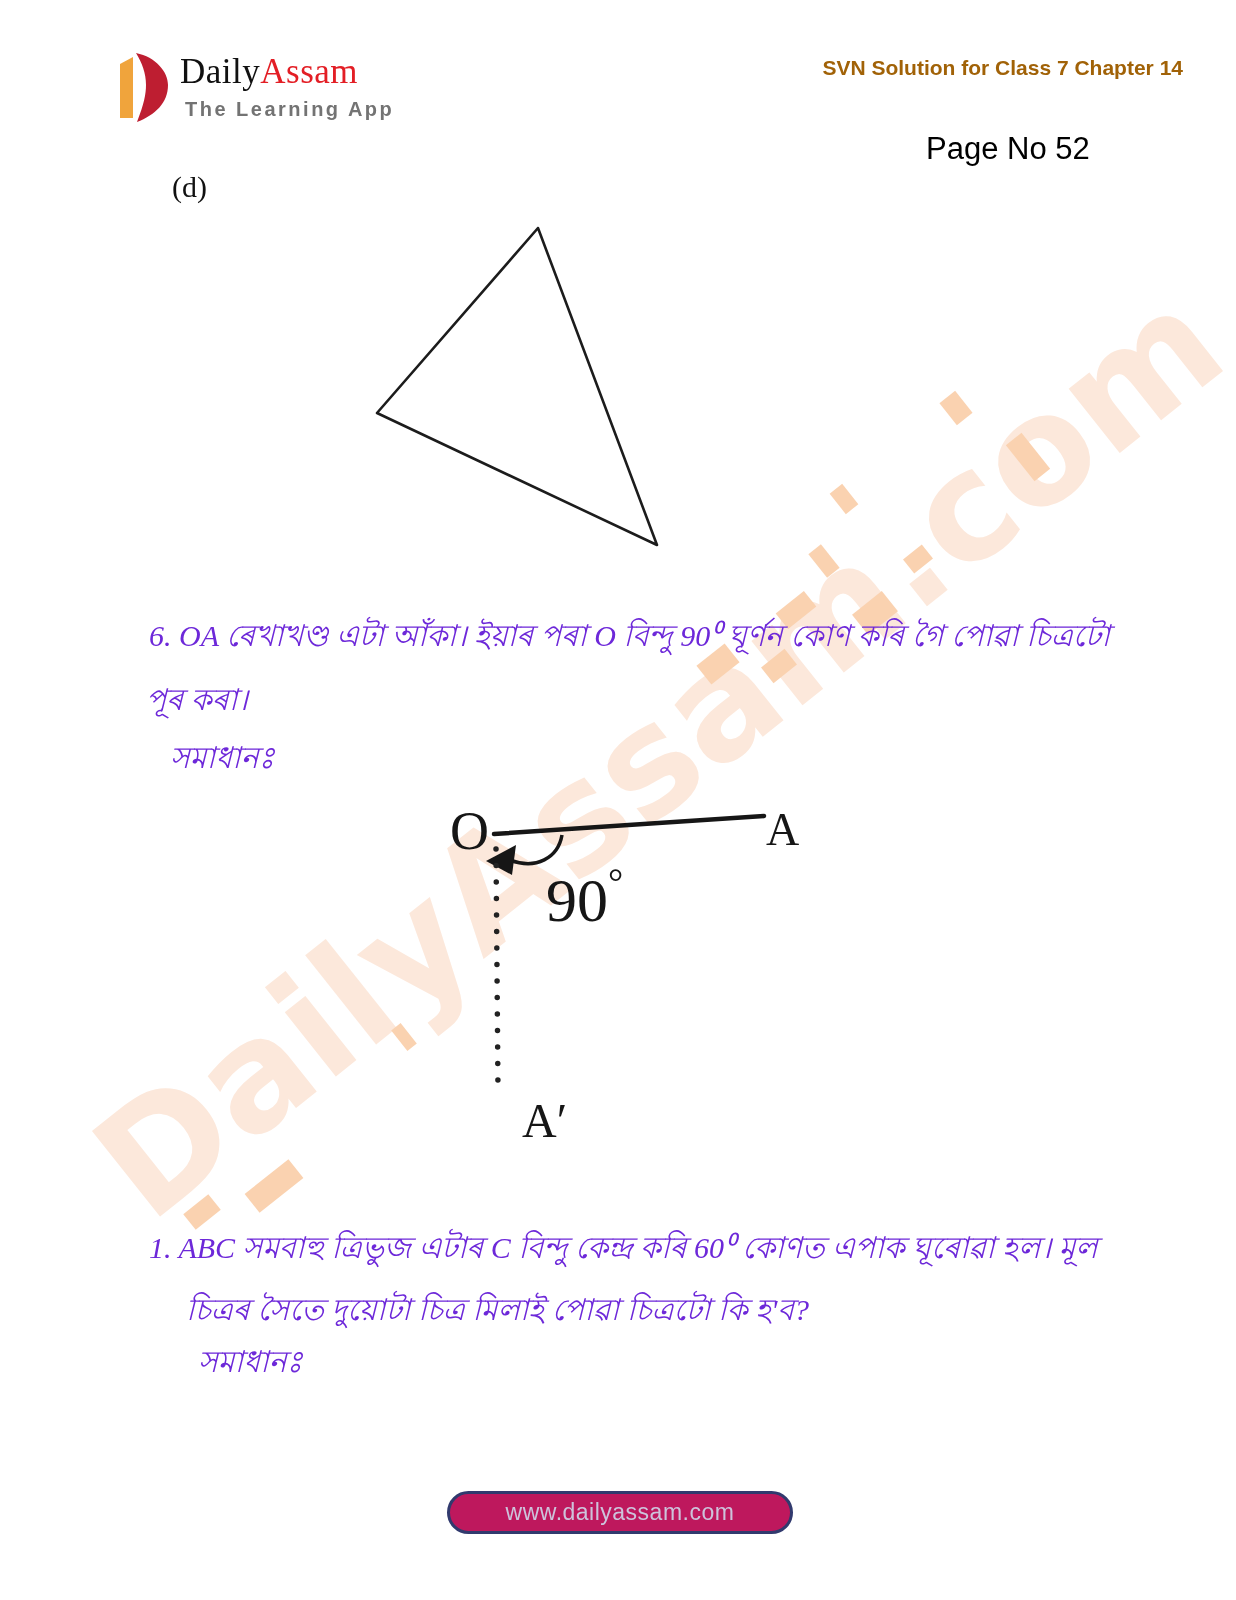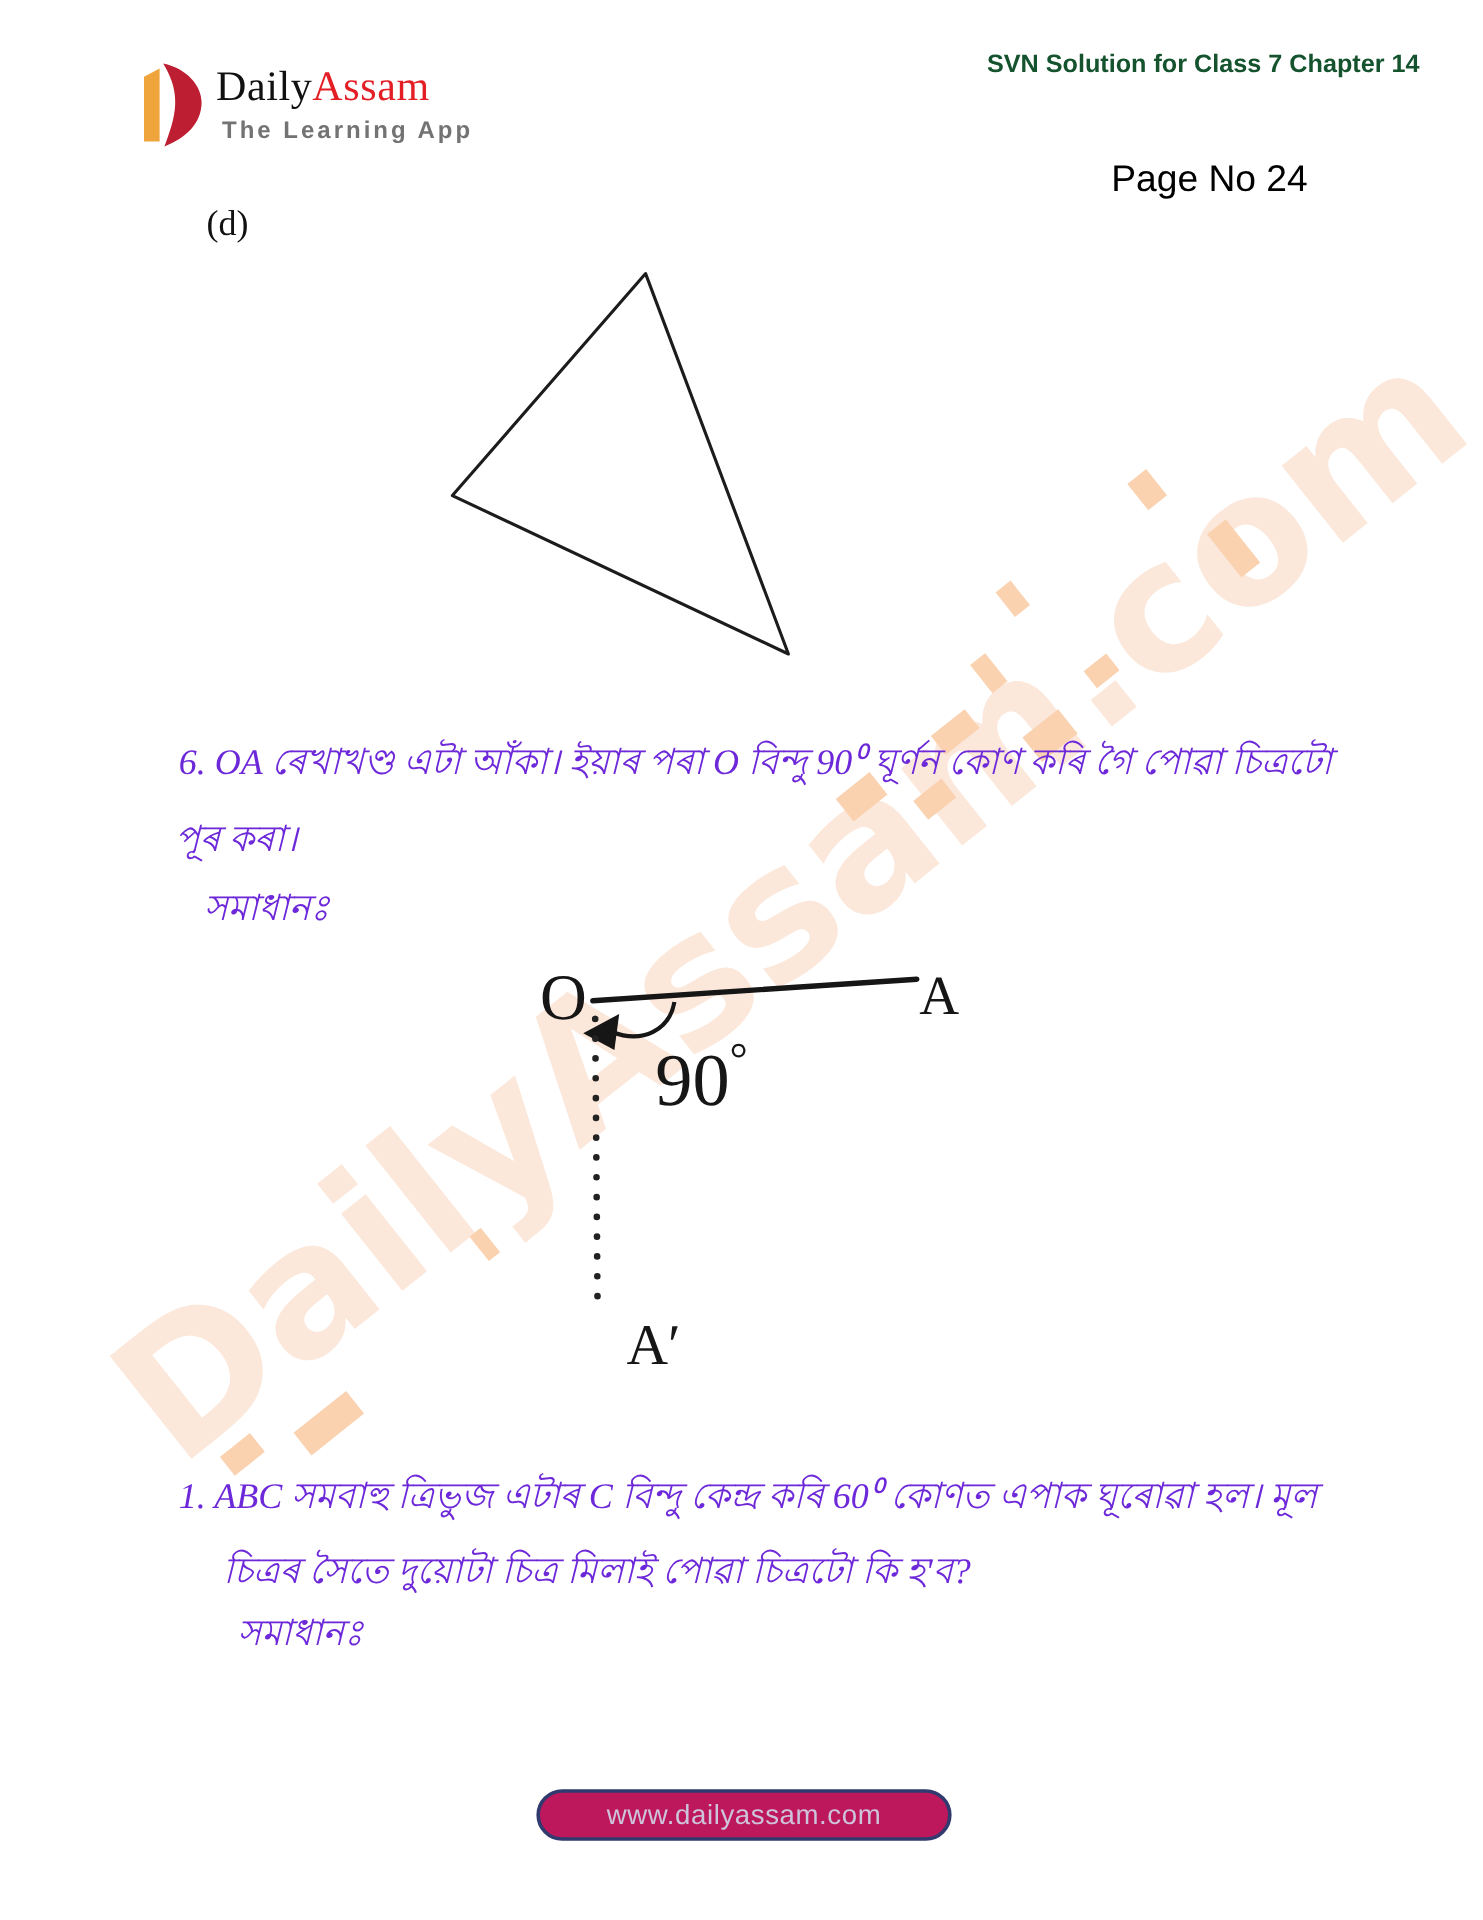--- a/index.html
+++ b/index.html
@@ -31,22 +31,22 @@
   .content{position:relative;z-index:1;}
   
   .logo{position:absolute;left:118px;top:50px;width:300px;height:75px;}
   .logo-icon{position:absolute;left:0;top:2px;}
   .logo-text{position:absolute;left:62px;top:2px;font-family:"Liberation Serif",serif;
     font-weight:normal;font-size:35px;letter-spacing:0.5px;white-space:nowrap;}
   .brand-second{color:#e31e25;}
   .logo-tagline{position:absolute;left:67px;top:48px;font-size:20px;font-weight:bold;
     color:#737373;letter-spacing:2.5px;white-space:nowrap;}
   
-  .header-right{position:absolute;right:53px;top:38px;text-align:right;
-    font-size:21px;font-weight:bold;color:#14532d;line-height:31px;}
+  .header-right{position:absolute;right:53px;top:52px;text-align:right;
+    font-size:21px;font-weight:bold;color:#a16207;line-height:31px;}
   .page-no{position:absolute;left:926px;top:131px;font-size:31px;color:#000;}
   
   .item-label{position:absolute;left:172px;top:170px;font-size:30px;
     font-family:"Liberation Serif",serif;color:#111;}
   .triangle-svg{position:absolute;left:360px;top:212px;}
   
   .as-line{position:absolute;font-family:"Liberation Serif",serif;font-size:30px;
     color:#6d28d9;white-space:nowrap;line-height:48px;font-style:italic;}
   .q6-l1{left:149px;top:612px;}
   .q6-l2{left:146px;top:676px;}
@@ -91,21 +91,21 @@
         <path d="M2 12 L15 5 L15 66 L2 66 Z" fill="#F0A43C"></path>
         <path d="M18 1 C38 5 50 20 50 33 C50 51 37 63 19 70 C26 52 28 42 28 33 C28 21 24 11 18 1 Z" fill="#BE1E31"></path>
       </svg>
       <div class="logo-text"><span>Daily</span><span class="brand-second">Assam</span></div>
       <div class="logo-tagline">The Learning App</div>
     </div>
 
     <div class="header-right">
       <div>SVN Solution for Class 7 Chapter 14</div>
     </div>
-    <div class="page-no">Page No 24</div>
+    <div class="page-no">Page No 52</div>
 
     <div class="item-label">(d)</div>
     <svg class="triangle-svg" width="320" height="345" viewBox="0 0 320 345">
       <polygon points="178,16 17,201 297,333" fill="none" stroke="#1c1c1c" stroke-width="2.6" stroke-linejoin="round"></polygon>
     </svg>
 
     <div class="as-line q6-l1">6. OA ৰেখাখণ্ড এটা আঁকা। ইয়াৰ পৰা O বিন্দু 90⁰ ঘূৰ্ণন কোণ কৰি গৈ পোৱা চিত্ৰটো</div>
     <div class="as-line q6-l2">পূৰ কৰা।</div>
     <div class="as-line sol1">সমাধানঃ</div>
 

